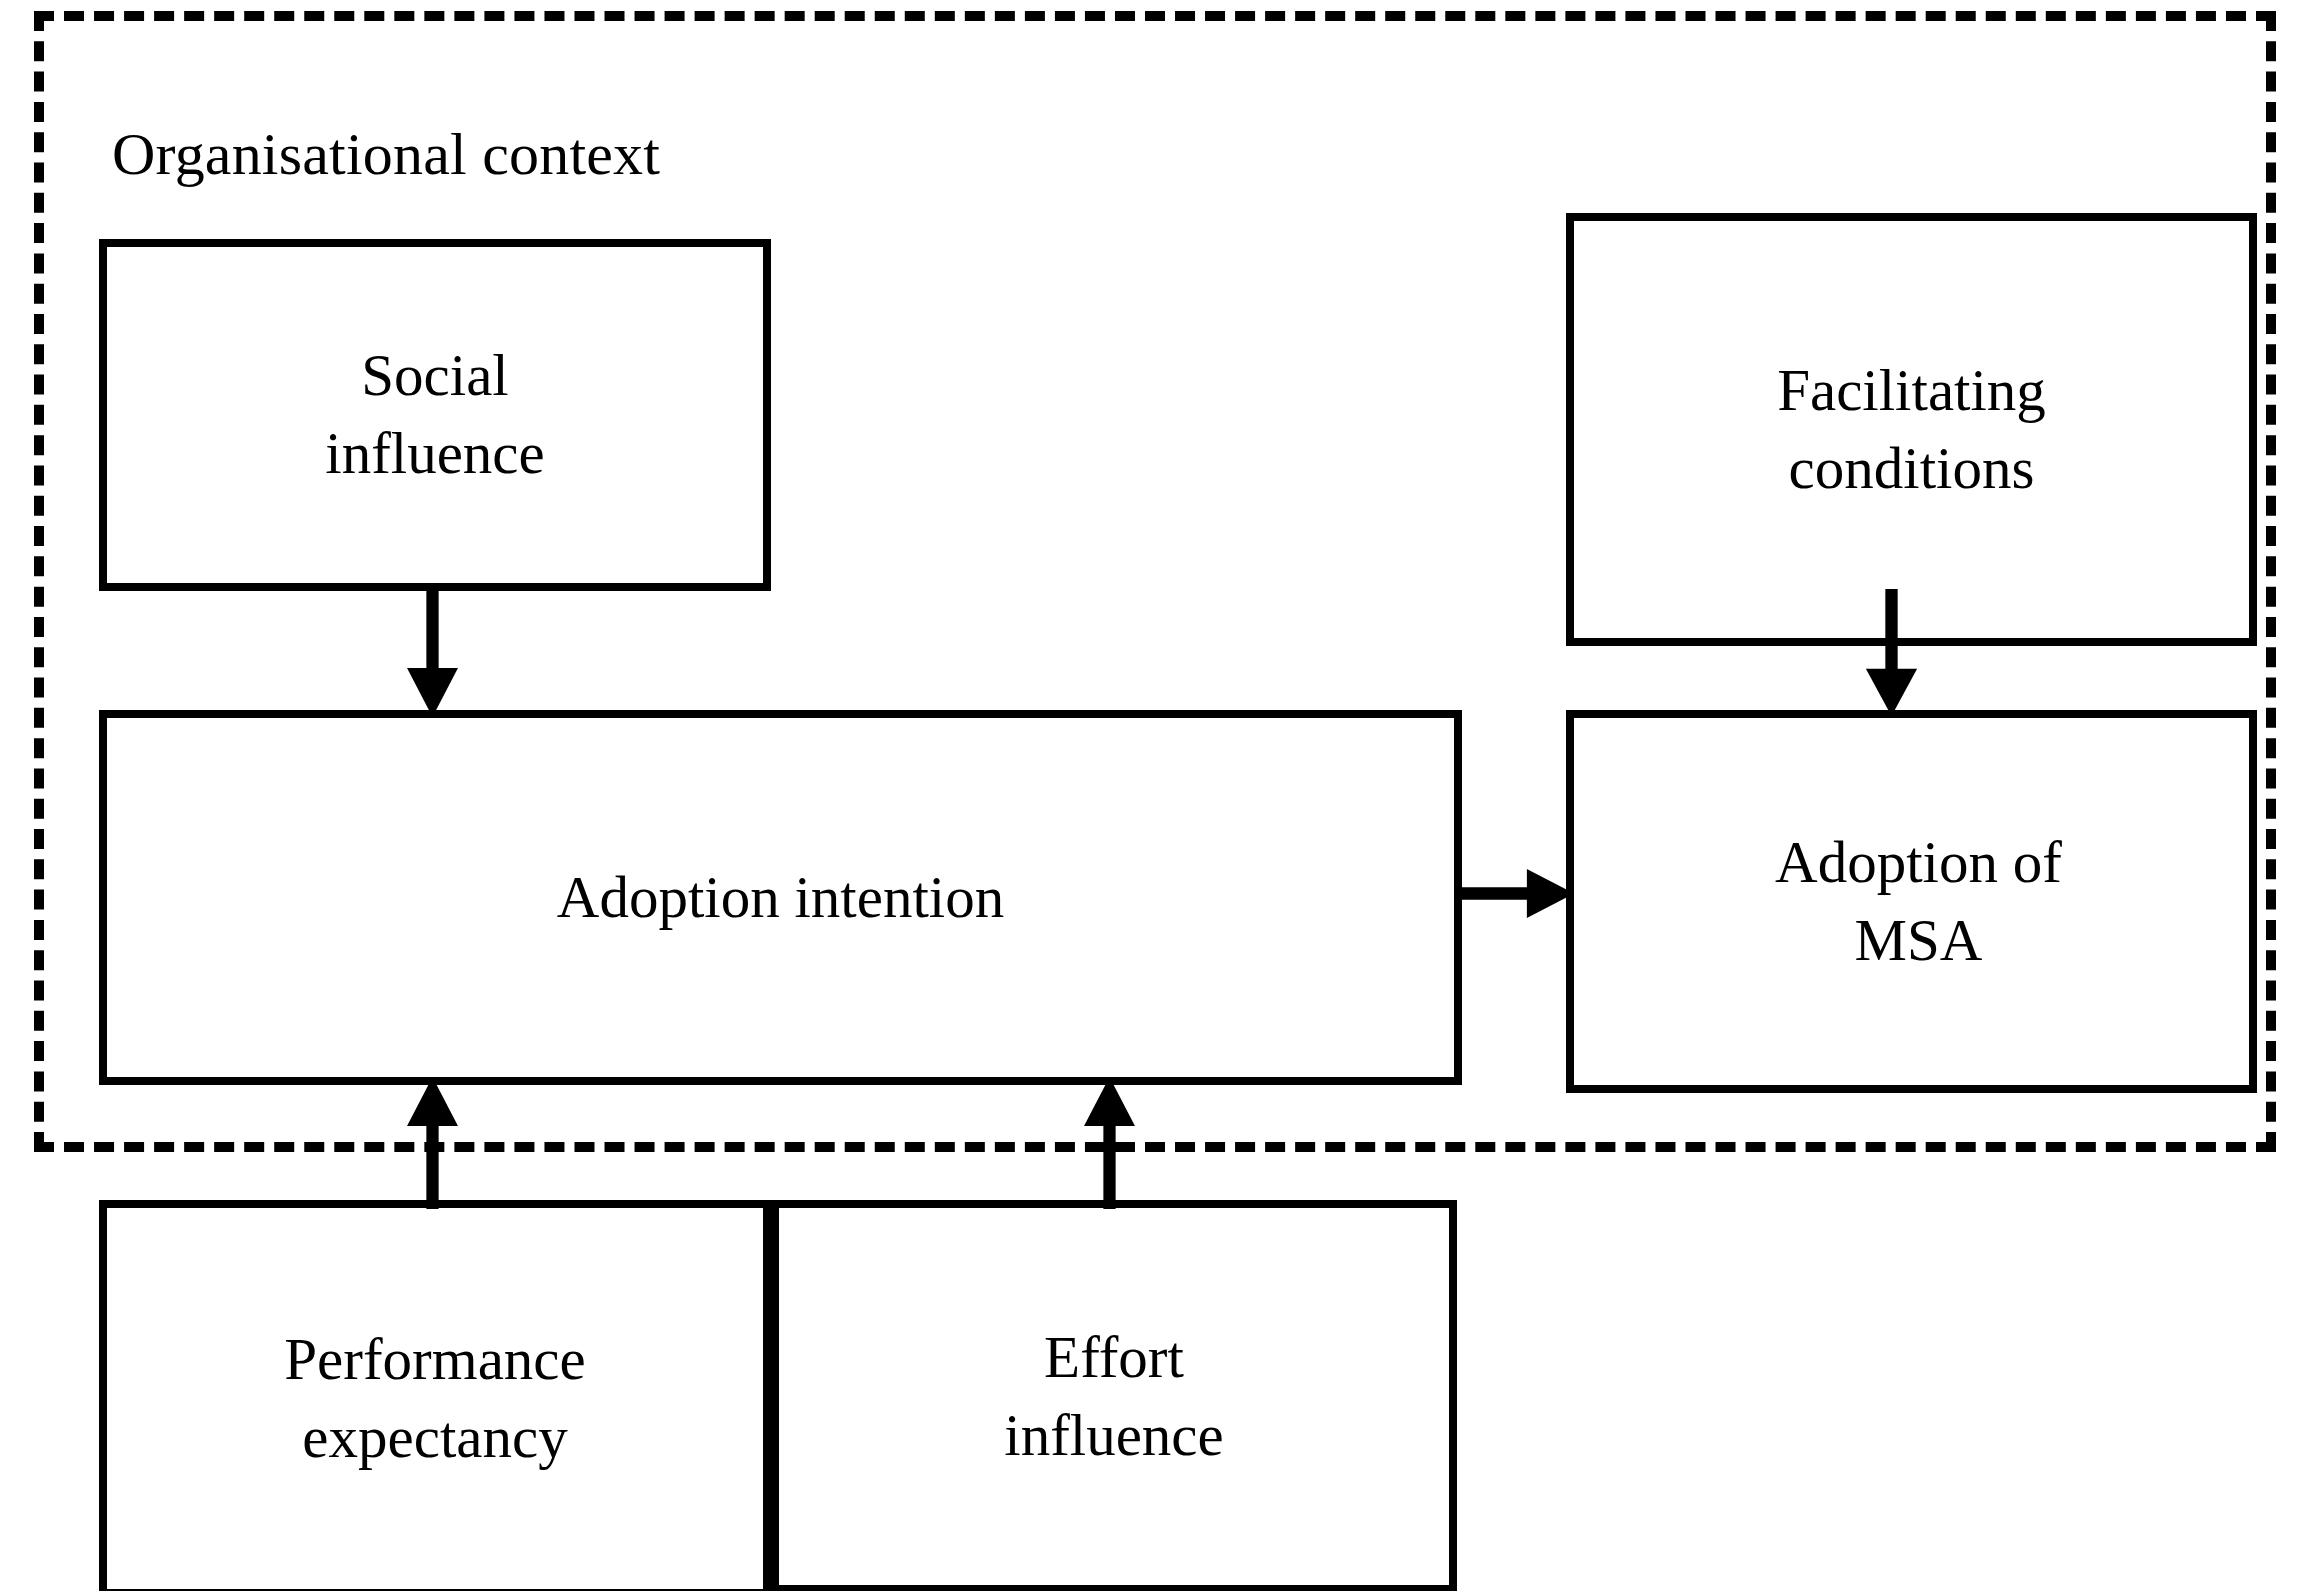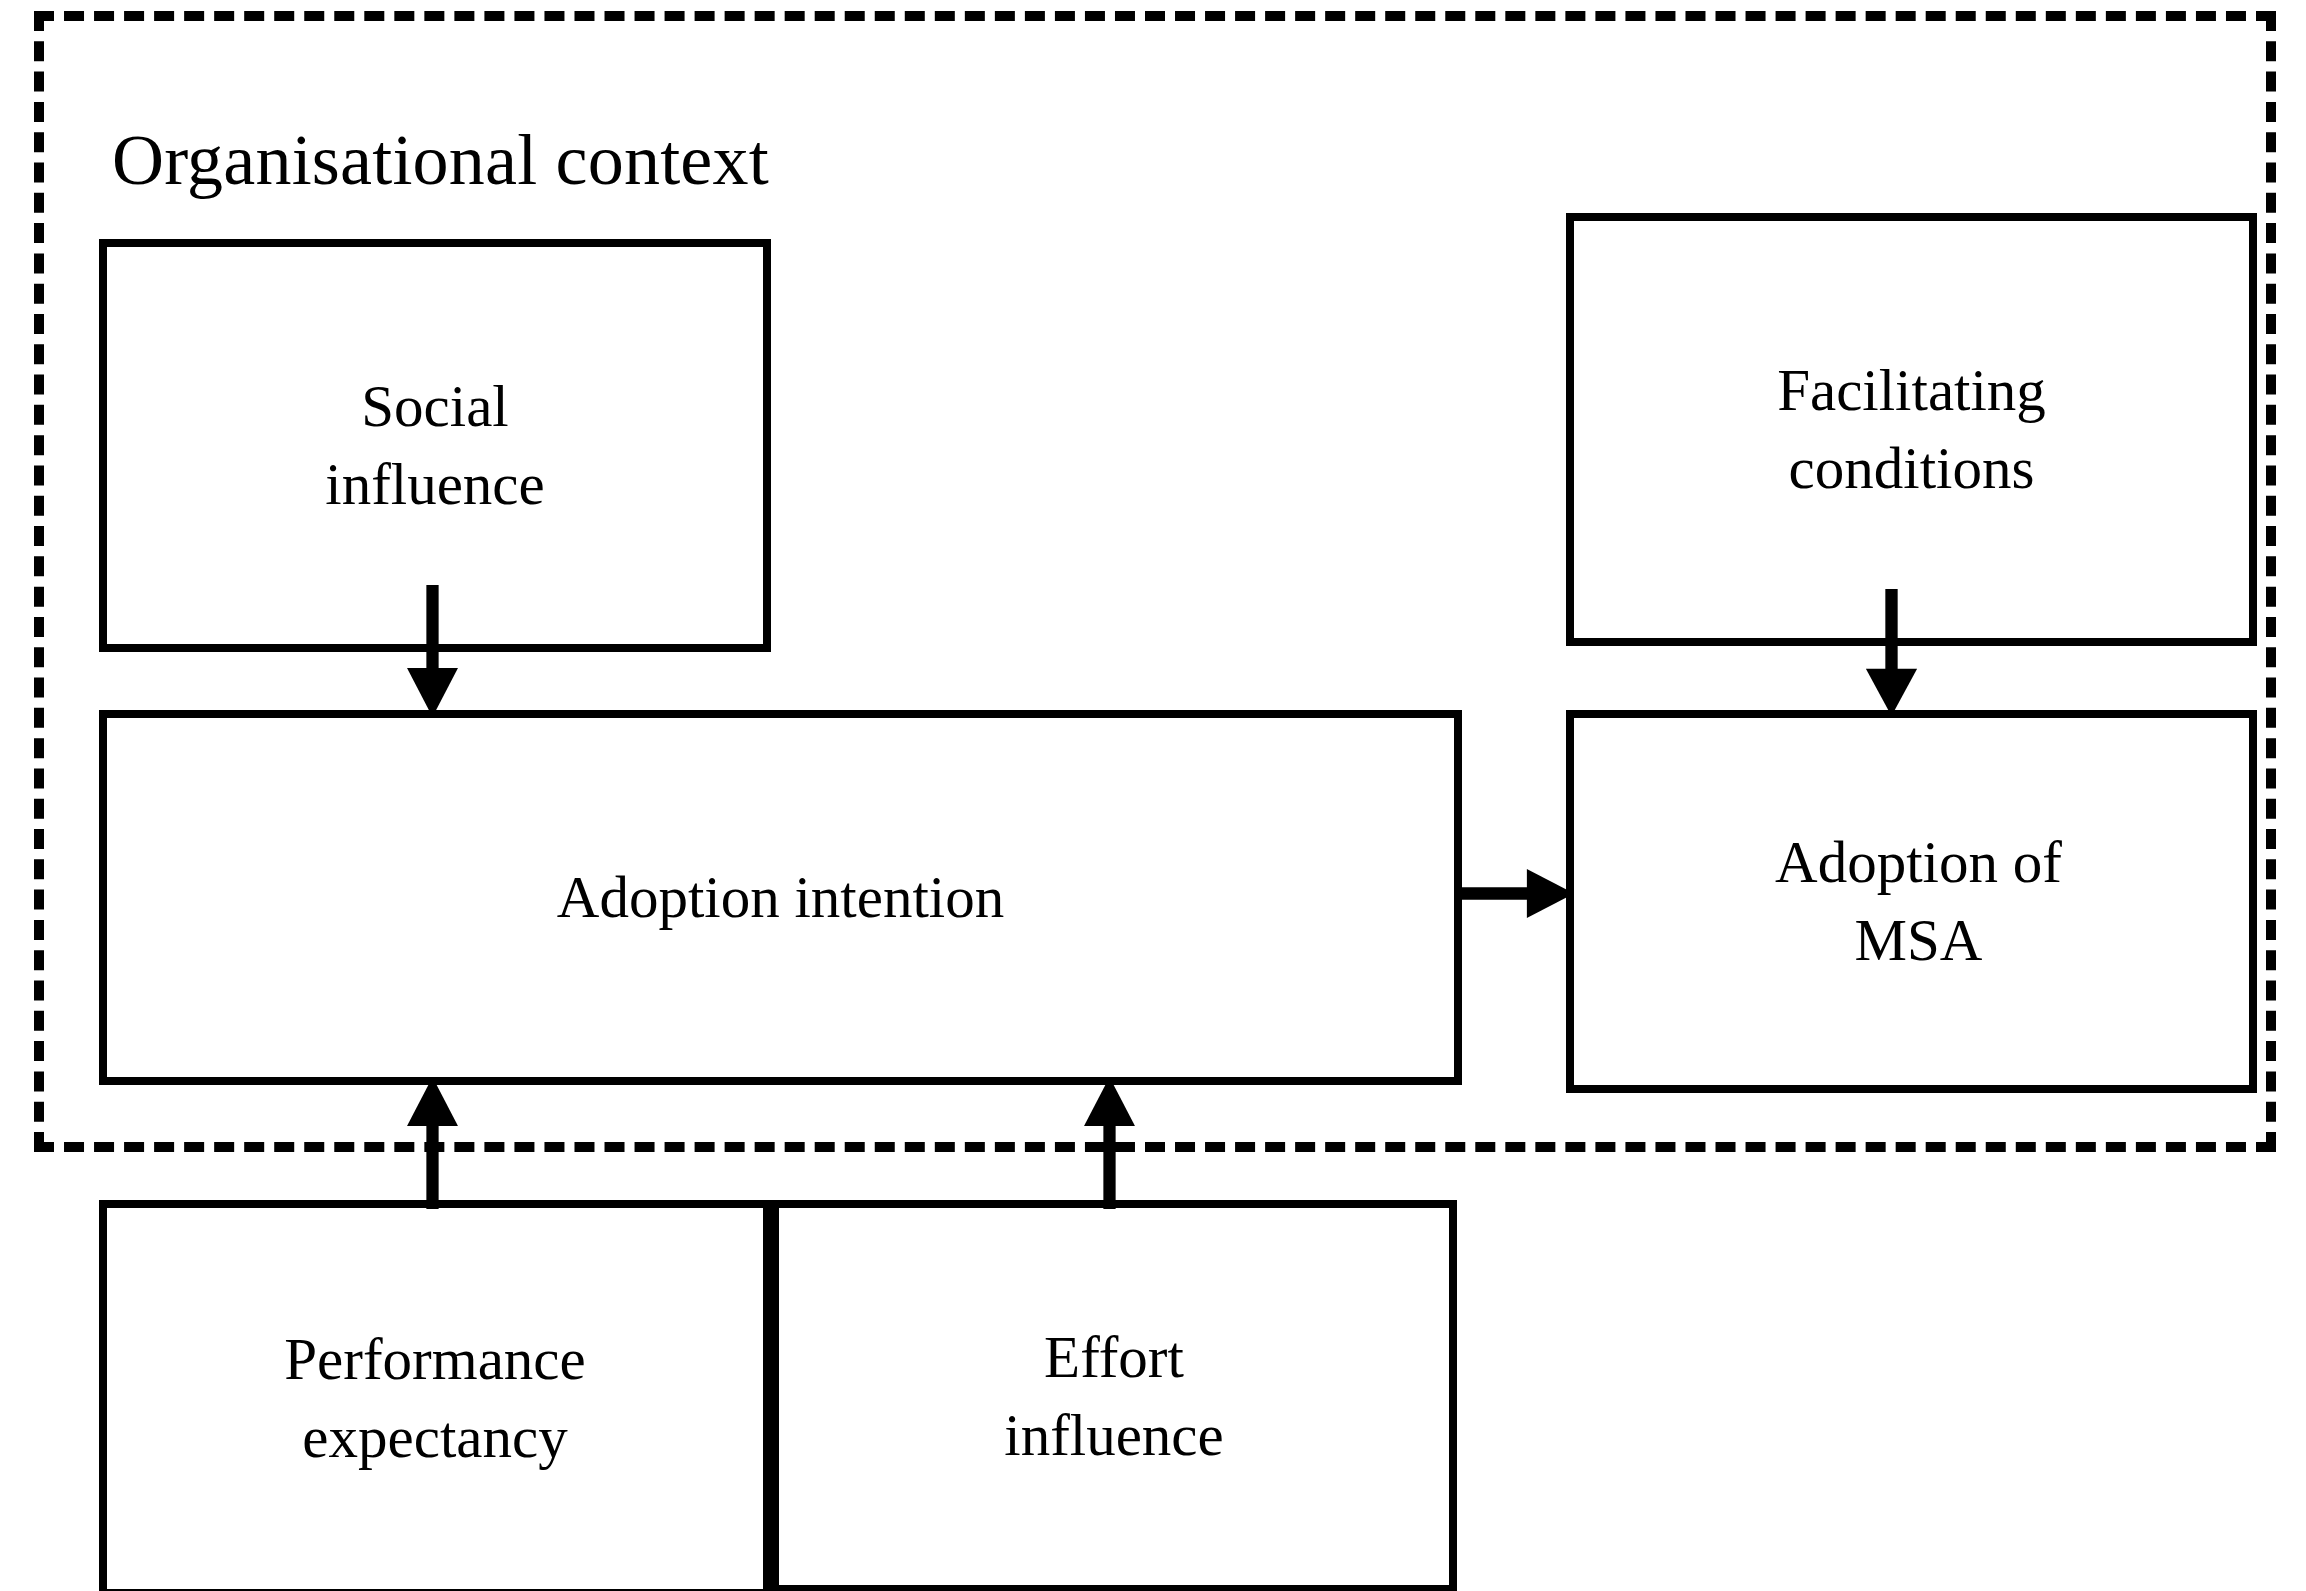--- a/index.html
+++ b/index.html
@@ -29,21 +29,21 @@
     border: 10.4px dashed #000000;
     box-sizing: border-box;
     background: transparent;
   }
 
   
   .frame-caption {
     position: absolute;
     left: 112px;
     top: 123px;
-    font-size: 72px;
+    font-size: 60px;
     line-height: 1.05;
     white-space: nowrap;
     letter-spacing: 0.2px;
     text-align: center;
   }
 
   
   .node {
     position: absolute;
     box-sizing: border-box;
@@ -59,21 +59,21 @@
   }
   .node .label {
     display: block;
     white-space: pre-line;
     padding: 0 11.4px;
   }
 
   
   #node-social-influence {
     left: 99px;  top: 239px;
-    width: 672px; height: 413px;
+    width: 672px; height: 352px;
   }
   #node-facilitating-conditions {
     left: 1566px; top: 213px;
     width: 691px; height: 433px;
   }
   #node-adoption-intention {
     left: 99px;  top: 710px;
     width: 1363px; height: 375px;
   }
   #node-adoption-of-msa {

